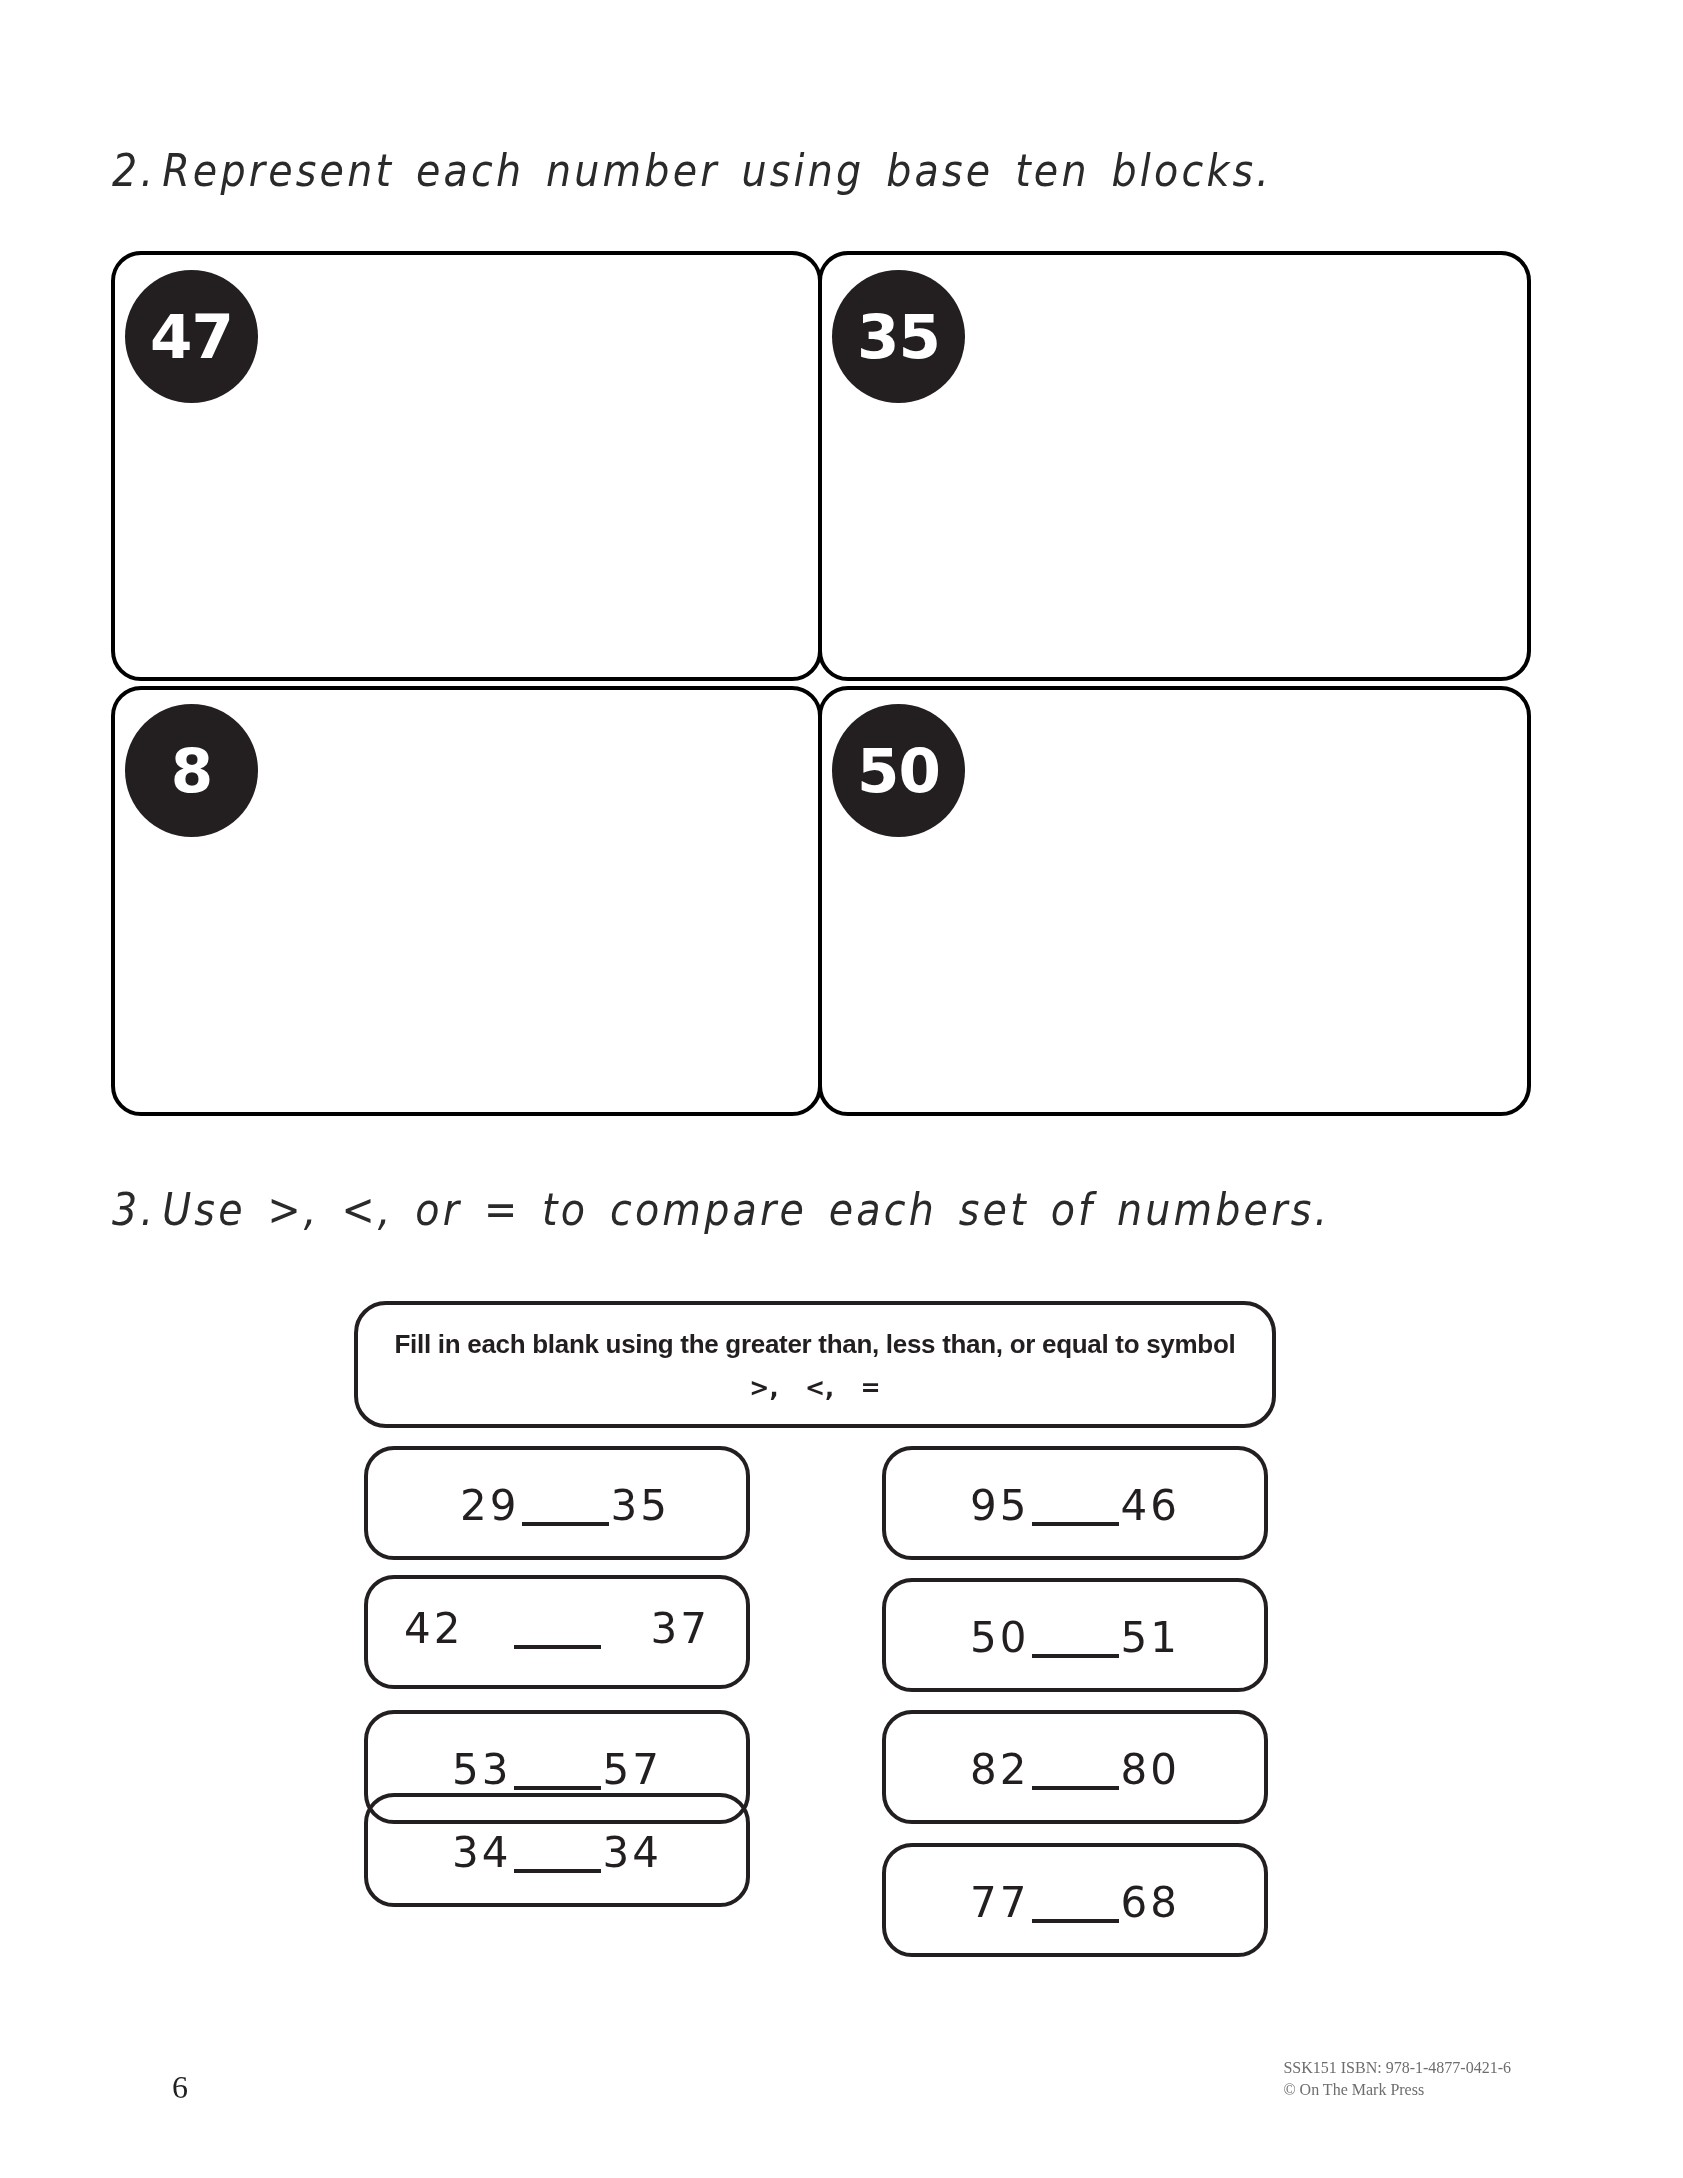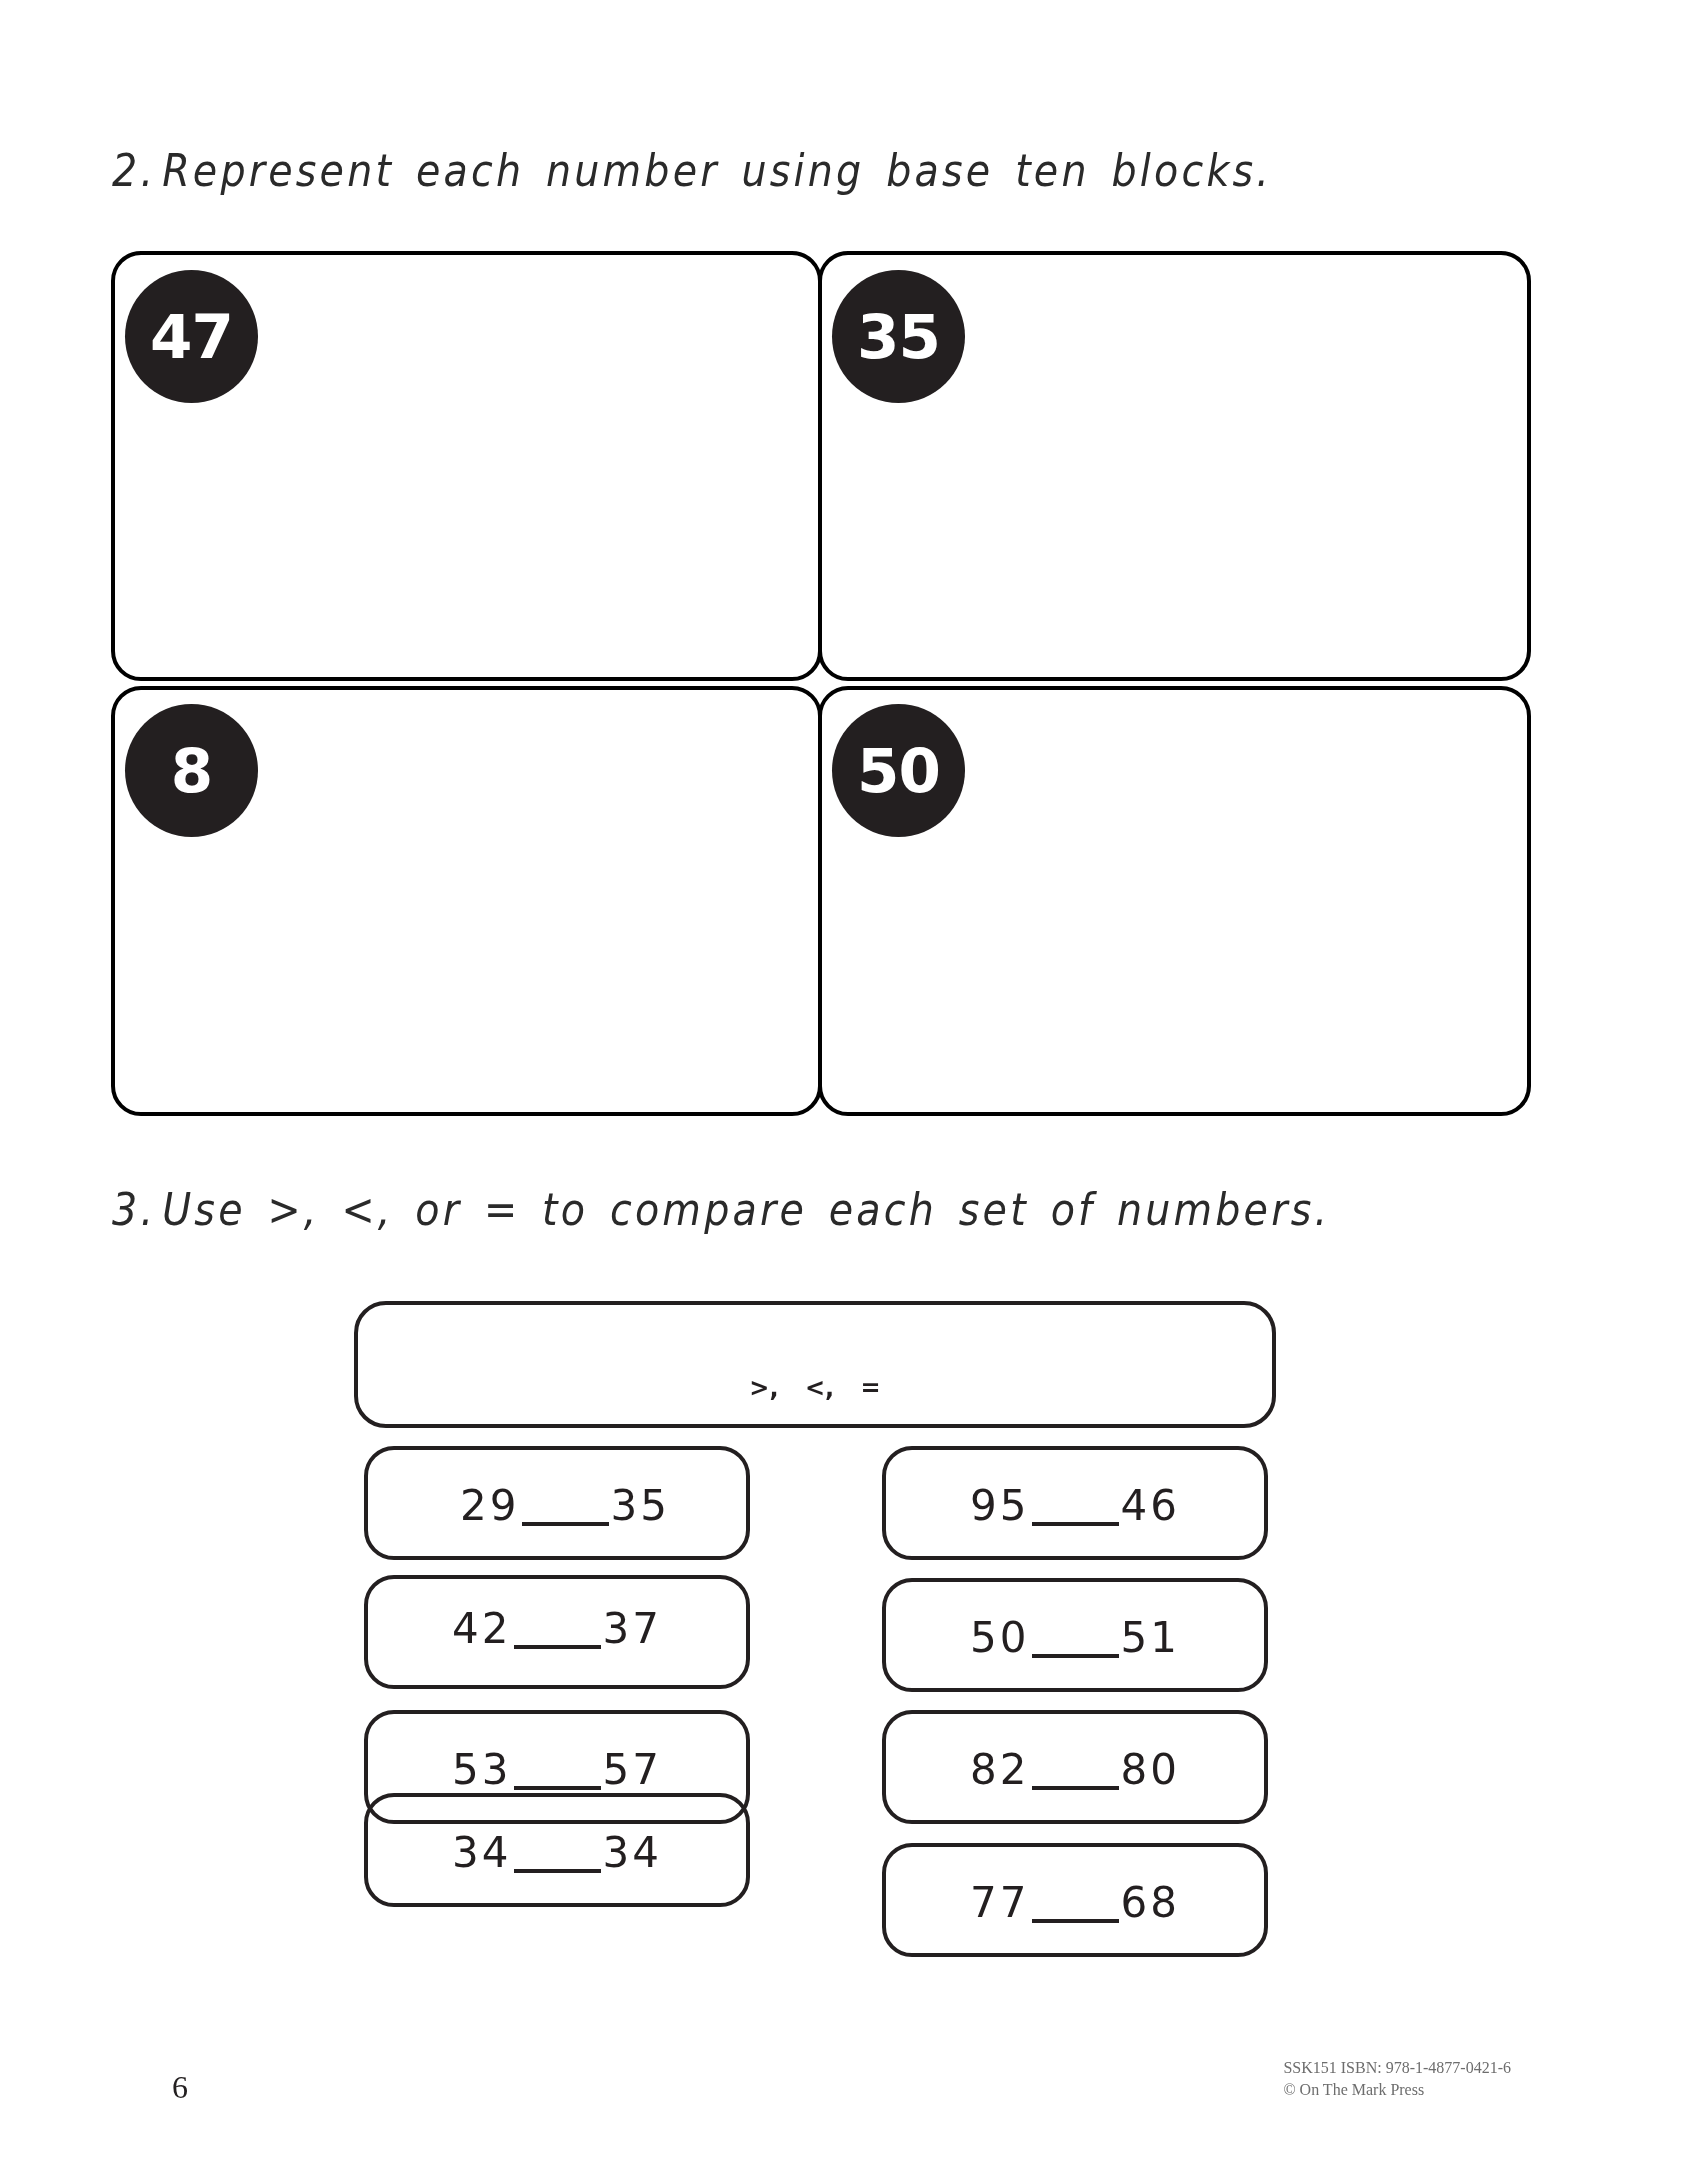--- a/index.html
+++ b/index.html
@@ -136,32 +136,33 @@
   <div class="circle" style="left:10px; top:14px;">
     <span>50</span>
   </div>
 </div>
 
 <div id="heading-3" class="heading thin">
   <span class="num">3.</span><span>Use &gt;, &lt;, or = to compare each set of numbers.</span>
 </div>
 
 <div class="instr-box">
+  <div class="instr-text">Fill in each blank using the greater than, less than, or equal to symbol</div>
   <div class="instr-symbols">&gt;,  &lt;,  =</div>
 </div>
 
 <div class="cmp-box" style="left:364px; top:1446px;padding-left:16px;">
   <div class="cmp-inner">
     <span>29</span>
     <span class="cmp-blank"></span>
     <span>35</span>
   </div>
 </div>
 <div class="cmp-box" style="left:364px; top:1575px;">
-  <div class="cmp-inner" style="margin-top:-8px;">
+  <div class="cmp-inner" style="margin-top:-8px;gap:48px;">
     <span>42</span>
     <span class="cmp-blank"></span>
     <span>37</span>
   </div>
 </div>
 <div class="cmp-box" style="left:364px; top:1710px;">
   <div class="cmp-inner">
     <span>53</span>
     <span class="cmp-blank"></span>
     <span>57</span>

